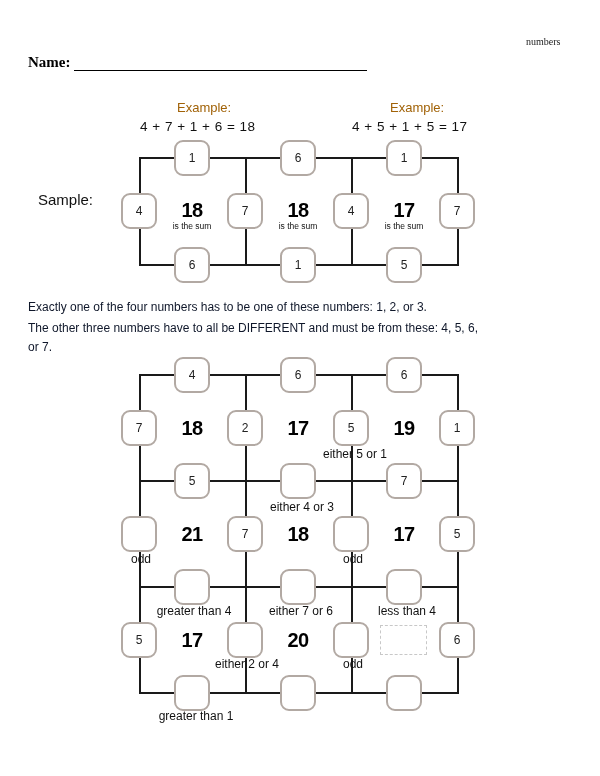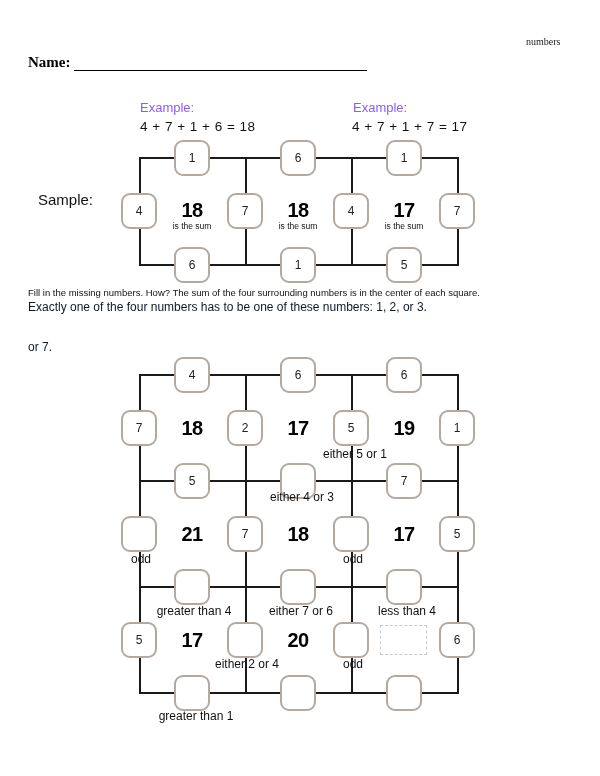--- a/index.html
+++ b/index.html
@@ -6,21 +6,21 @@
   body { background:#fff; }
   .page {
     position:relative; width:600px; height:776px; background:#ffffff;
     font-family:"Liberation Sans", sans-serif; color:#111; overflow:hidden;
   }
   .abs { position:absolute; }
   .brand { font-family:"Liberation Serif", serif; font-size:10px; color:#222; }
   .name-label { font-family:"Liberation Serif", serif; font-size:15px; font-weight:bold; color:#000;text-align:right; }
   .name-line { height:0; border-bottom:1.6px solid #000; }
   .intro { font-size:9.5px; color:#111; letter-spacing:0.1px; white-space:nowrap; }
-  .ex-label { font-size:13px; color:#8b5cf6; }
+  .ex-label { font-size:13px; color:#a16207;margin-left:37px; }
   .ex-eq { font-size:13.5px; color:#111; letter-spacing:0.5px; }
   .sample-label { font-size:15px; color:#111; }
   .instr-sm { font-size:9.5px; white-space:nowrap; color:#111; }
   .instr-lg { font-size:12px; white-space:nowrap; color:#0f172a; }
   .hline { height:1.6px; background:#1a1a1a; }
   .vline { width:1.6px; background:#1a1a1a; }
   .nbox {
     width:36px; height:36px; background:#fff;
     border:2.2px solid #b2a9a3; border-radius:9px;
     display:flex; align-items:center; justify-content:center;
@@ -40,21 +40,21 @@
 <div class="page">
 
   <div class="abs brand" style="left:526px; top:36px;">numbers</div>
   <div class="abs name-label" style="left:28px; top:54px;">Name:</div>
   <div class="abs name-line" style="left:74px; top:70px; width:293px;"></div>
 
 
   <div class="abs ex-label" style="left:140px; top:100px;">Example:</div>
   <div class="abs ex-eq" style="left:140px; top:119px;">4 + 7 + 1 + 6 = 18</div>
   <div class="abs ex-label" style="left:353px; top:100px;">Example:</div>
-  <div class="abs ex-eq" style="left:352px; top:119px;">4 + 7 + 1 + 7 = 17</div>
+  <div class="abs ex-eq" style="left:352px; top:119px;">4 + 5 + 1 + 5 = 17</div>
 
   <div class="abs sample-label" style="left:38px; top:191px;">Sample:</div>
 
   <div class="abs hline" style="left:139px; top:157px; width:319px;"></div>
   <div class="abs hline" style="left:139px; top:264px; width:319px;"></div>
   <div class="abs vline" style="left:139px; top:157px; height:109px;"></div>
   <div class="abs vline" style="left:245px; top:157px; height:109px;"></div>
   <div class="abs vline" style="left:351px; top:157px; height:109px;"></div>
   <div class="abs vline" style="left:457px; top:157px; height:109px;"></div>
 
@@ -97,22 +97,22 @@
   <div class="abs nbox" style="left:174px; top:247px;">
       <span>6</span>
     </div>
   <div class="abs nbox" style="left:280px; top:247px;">
       <span>1</span>
     </div>
   <div class="abs nbox" style="left:386px; top:247px;">
       <span>5</span>
     </div>
 
-  <div class="abs instr-sm" style="left:28px; top:287px;">Fill in the missing numbers.  How?  The sum of the four surrounding numbers is in the center of each square.</div>
   <div class="abs instr-lg" style="left:28px; top:300px;">Exactly one of the four numbers has to be one of these numbers: 1, 2, or 3.</div>
+  <div class="abs instr-lg" style="left:28px; top:321px;">The other three numbers have to all be DIFFERENT and must be from these: 4, 5, 6,</div>
   <div class="abs instr-lg" style="left:28px; top:340px;">or 7.</div>
 
   <div class="abs hline" style="left:139px; top:374px; width:319px;"></div>
   <div class="abs hline" style="left:139px; top:480px; width:319px;"></div>
   <div class="abs hline" style="left:139px; top:586px; width:319px;"></div>
   <div class="abs hline" style="left:139px; top:692px; width:319px;"></div>
   <div class="abs vline" style="left:139px; top:374px; height:320px;"></div>
   <div class="abs vline" style="left:245px; top:374px; height:320px;"></div>
   <div class="abs vline" style="left:351px; top:374px; height:320px;"></div>
   <div class="abs vline" style="left:457px; top:374px; height:320px;"></div>
@@ -217,21 +217,21 @@
       <span></span>
     </div>
   <div class="abs nbox" style="left:280px; top:675px;">
       <span></span>
     </div>
   <div class="abs nbox" style="left:386px; top:675px;">
       <span></span>
     </div>
 
   <div class="abs note" style="left:355px; top:447px;">either 5 or 1</div>
-  <div class="abs note" style="left:302px; top:490px;">either 4 or 3</div>
+  <div class="abs note" style="left:302px; top:500px;">either 4 or 3</div>
   <div class="abs note" style="left:141px; top:552px;">odd</div>
   <div class="abs note" style="left:353px; top:552px;">odd</div>
   <div class="abs note" style="left:194px; top:604px;">greater than 4</div>
   <div class="abs note" style="left:301px; top:604px;">either 7 or 6</div>
   <div class="abs note" style="left:407px; top:604px;">less than 4</div>
   <div class="abs note" style="left:247px; top:657px;">either 2 or 4</div>
   <div class="abs note" style="left:353px; top:657px;">odd</div>
   <div class="abs note" style="left:196px; top:709px;">greater than 1</div>
 
 </div>

